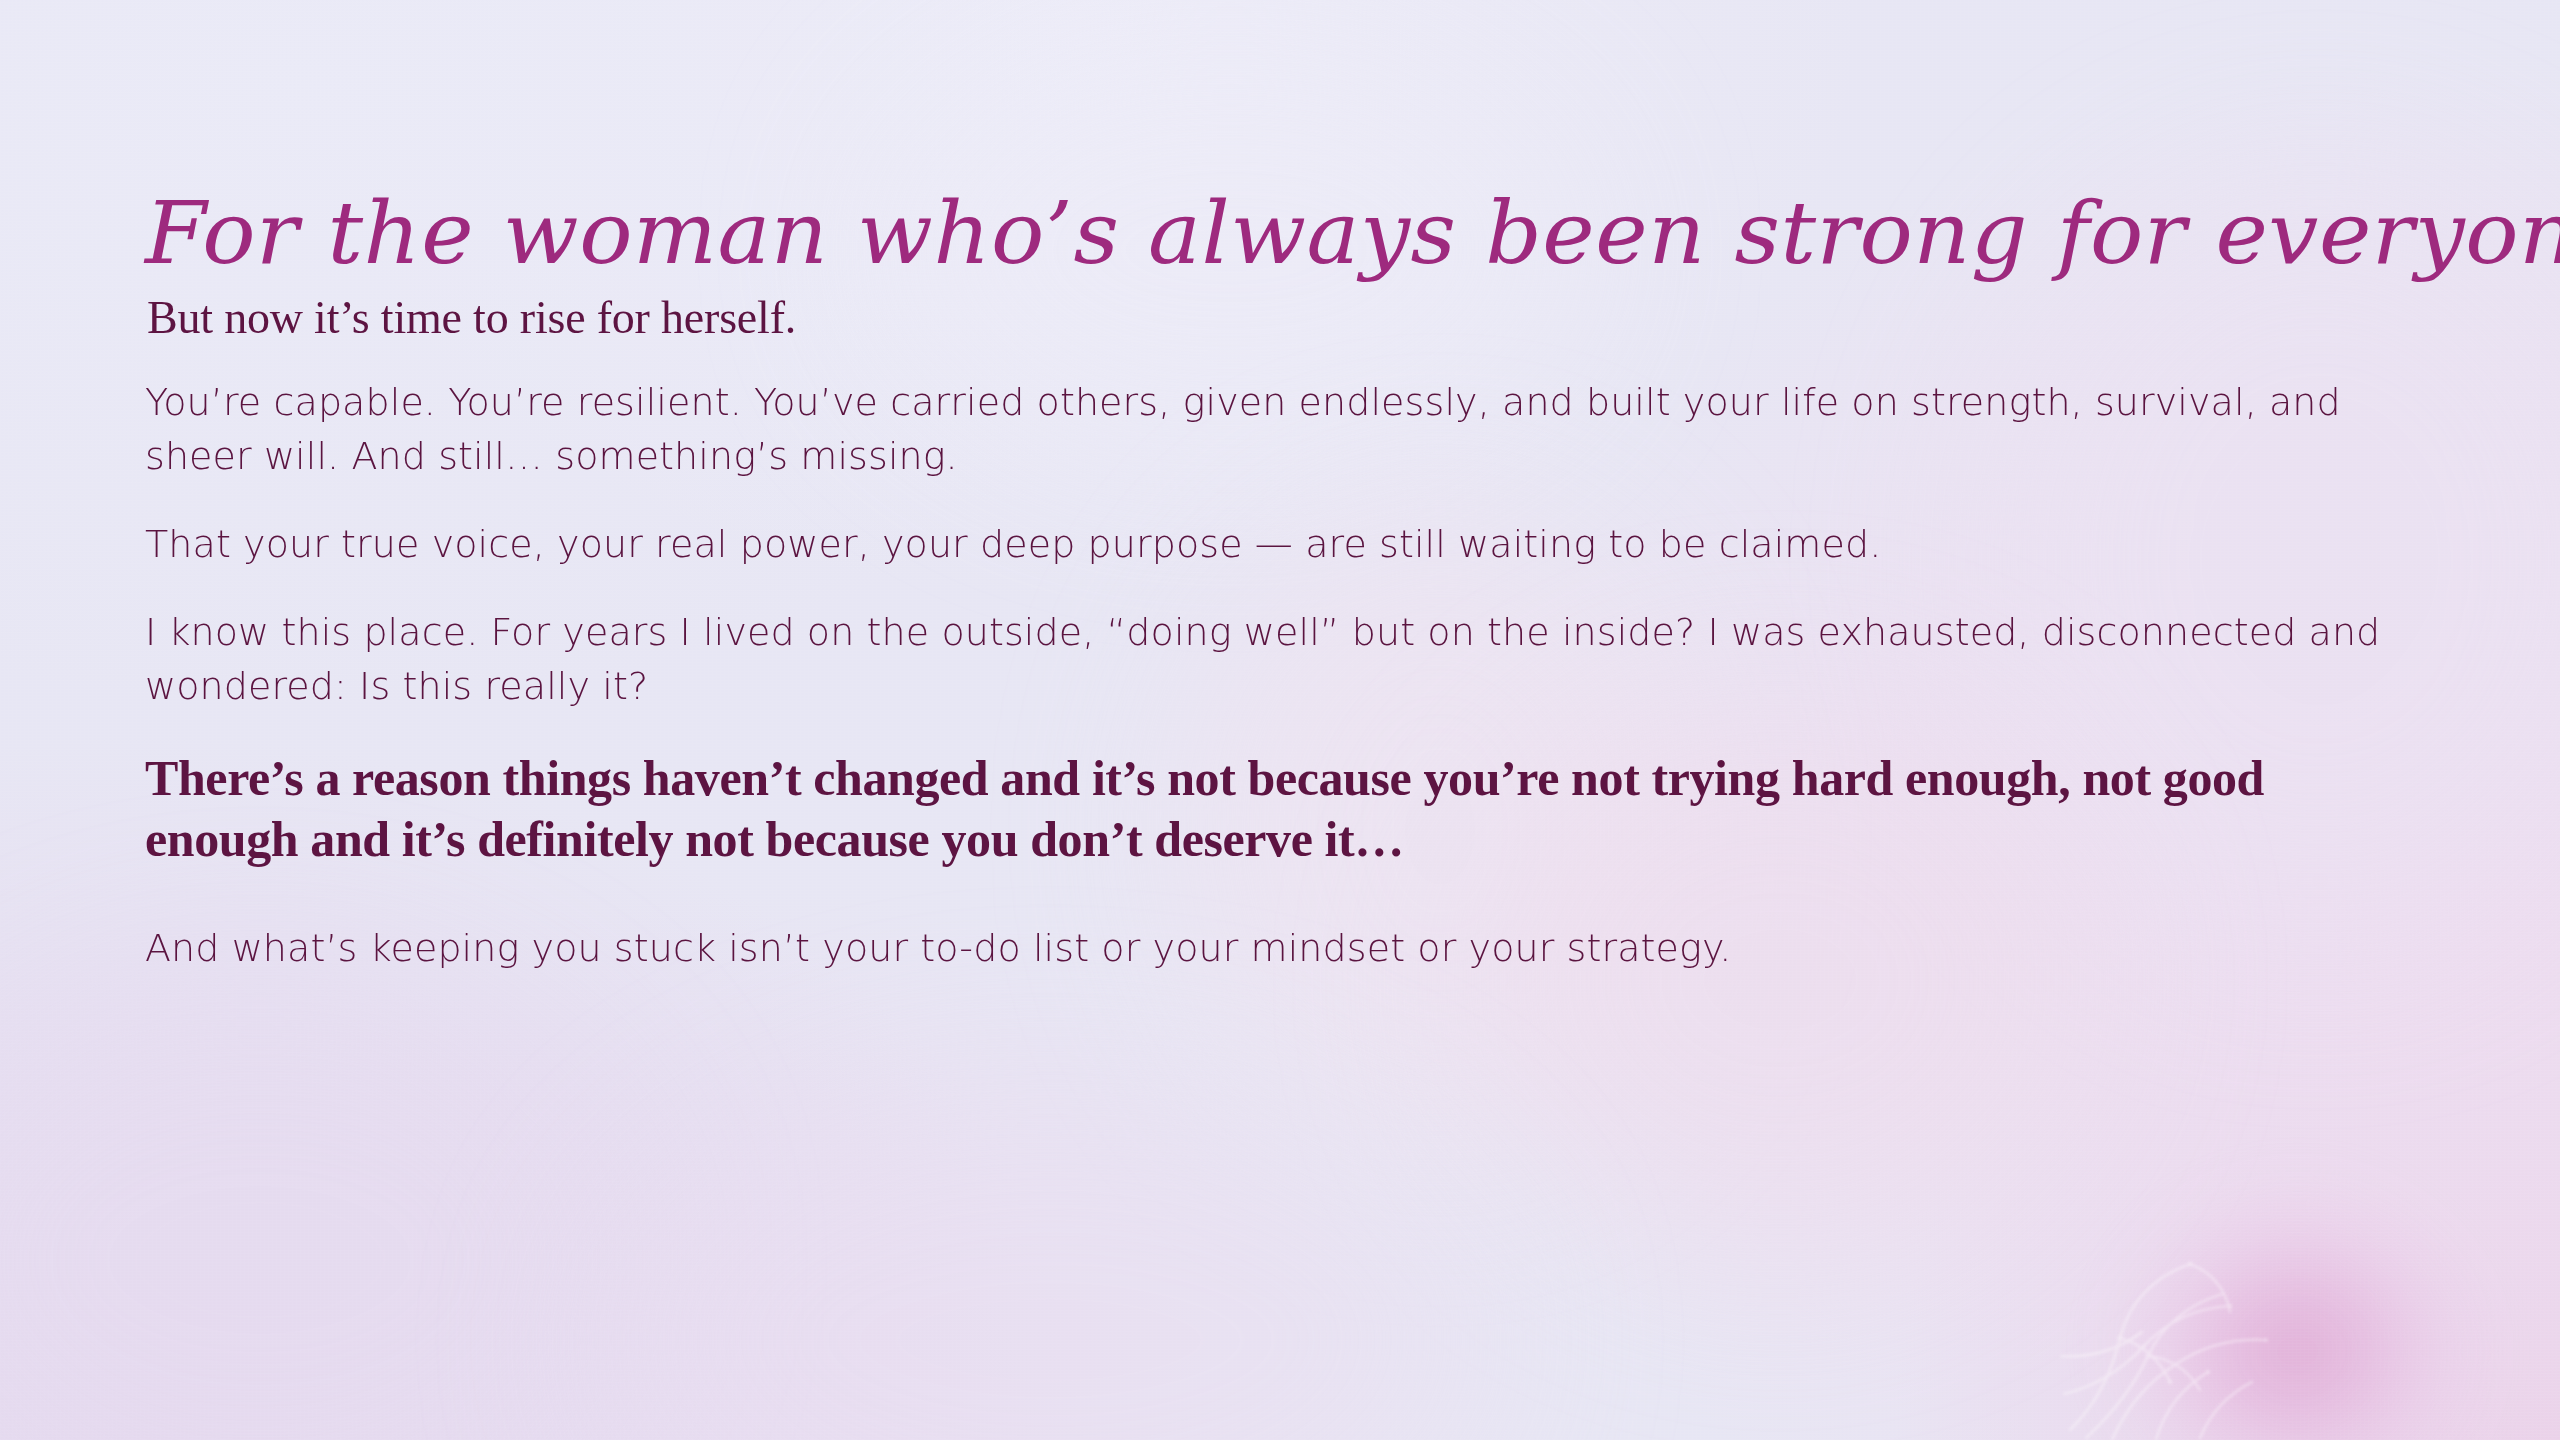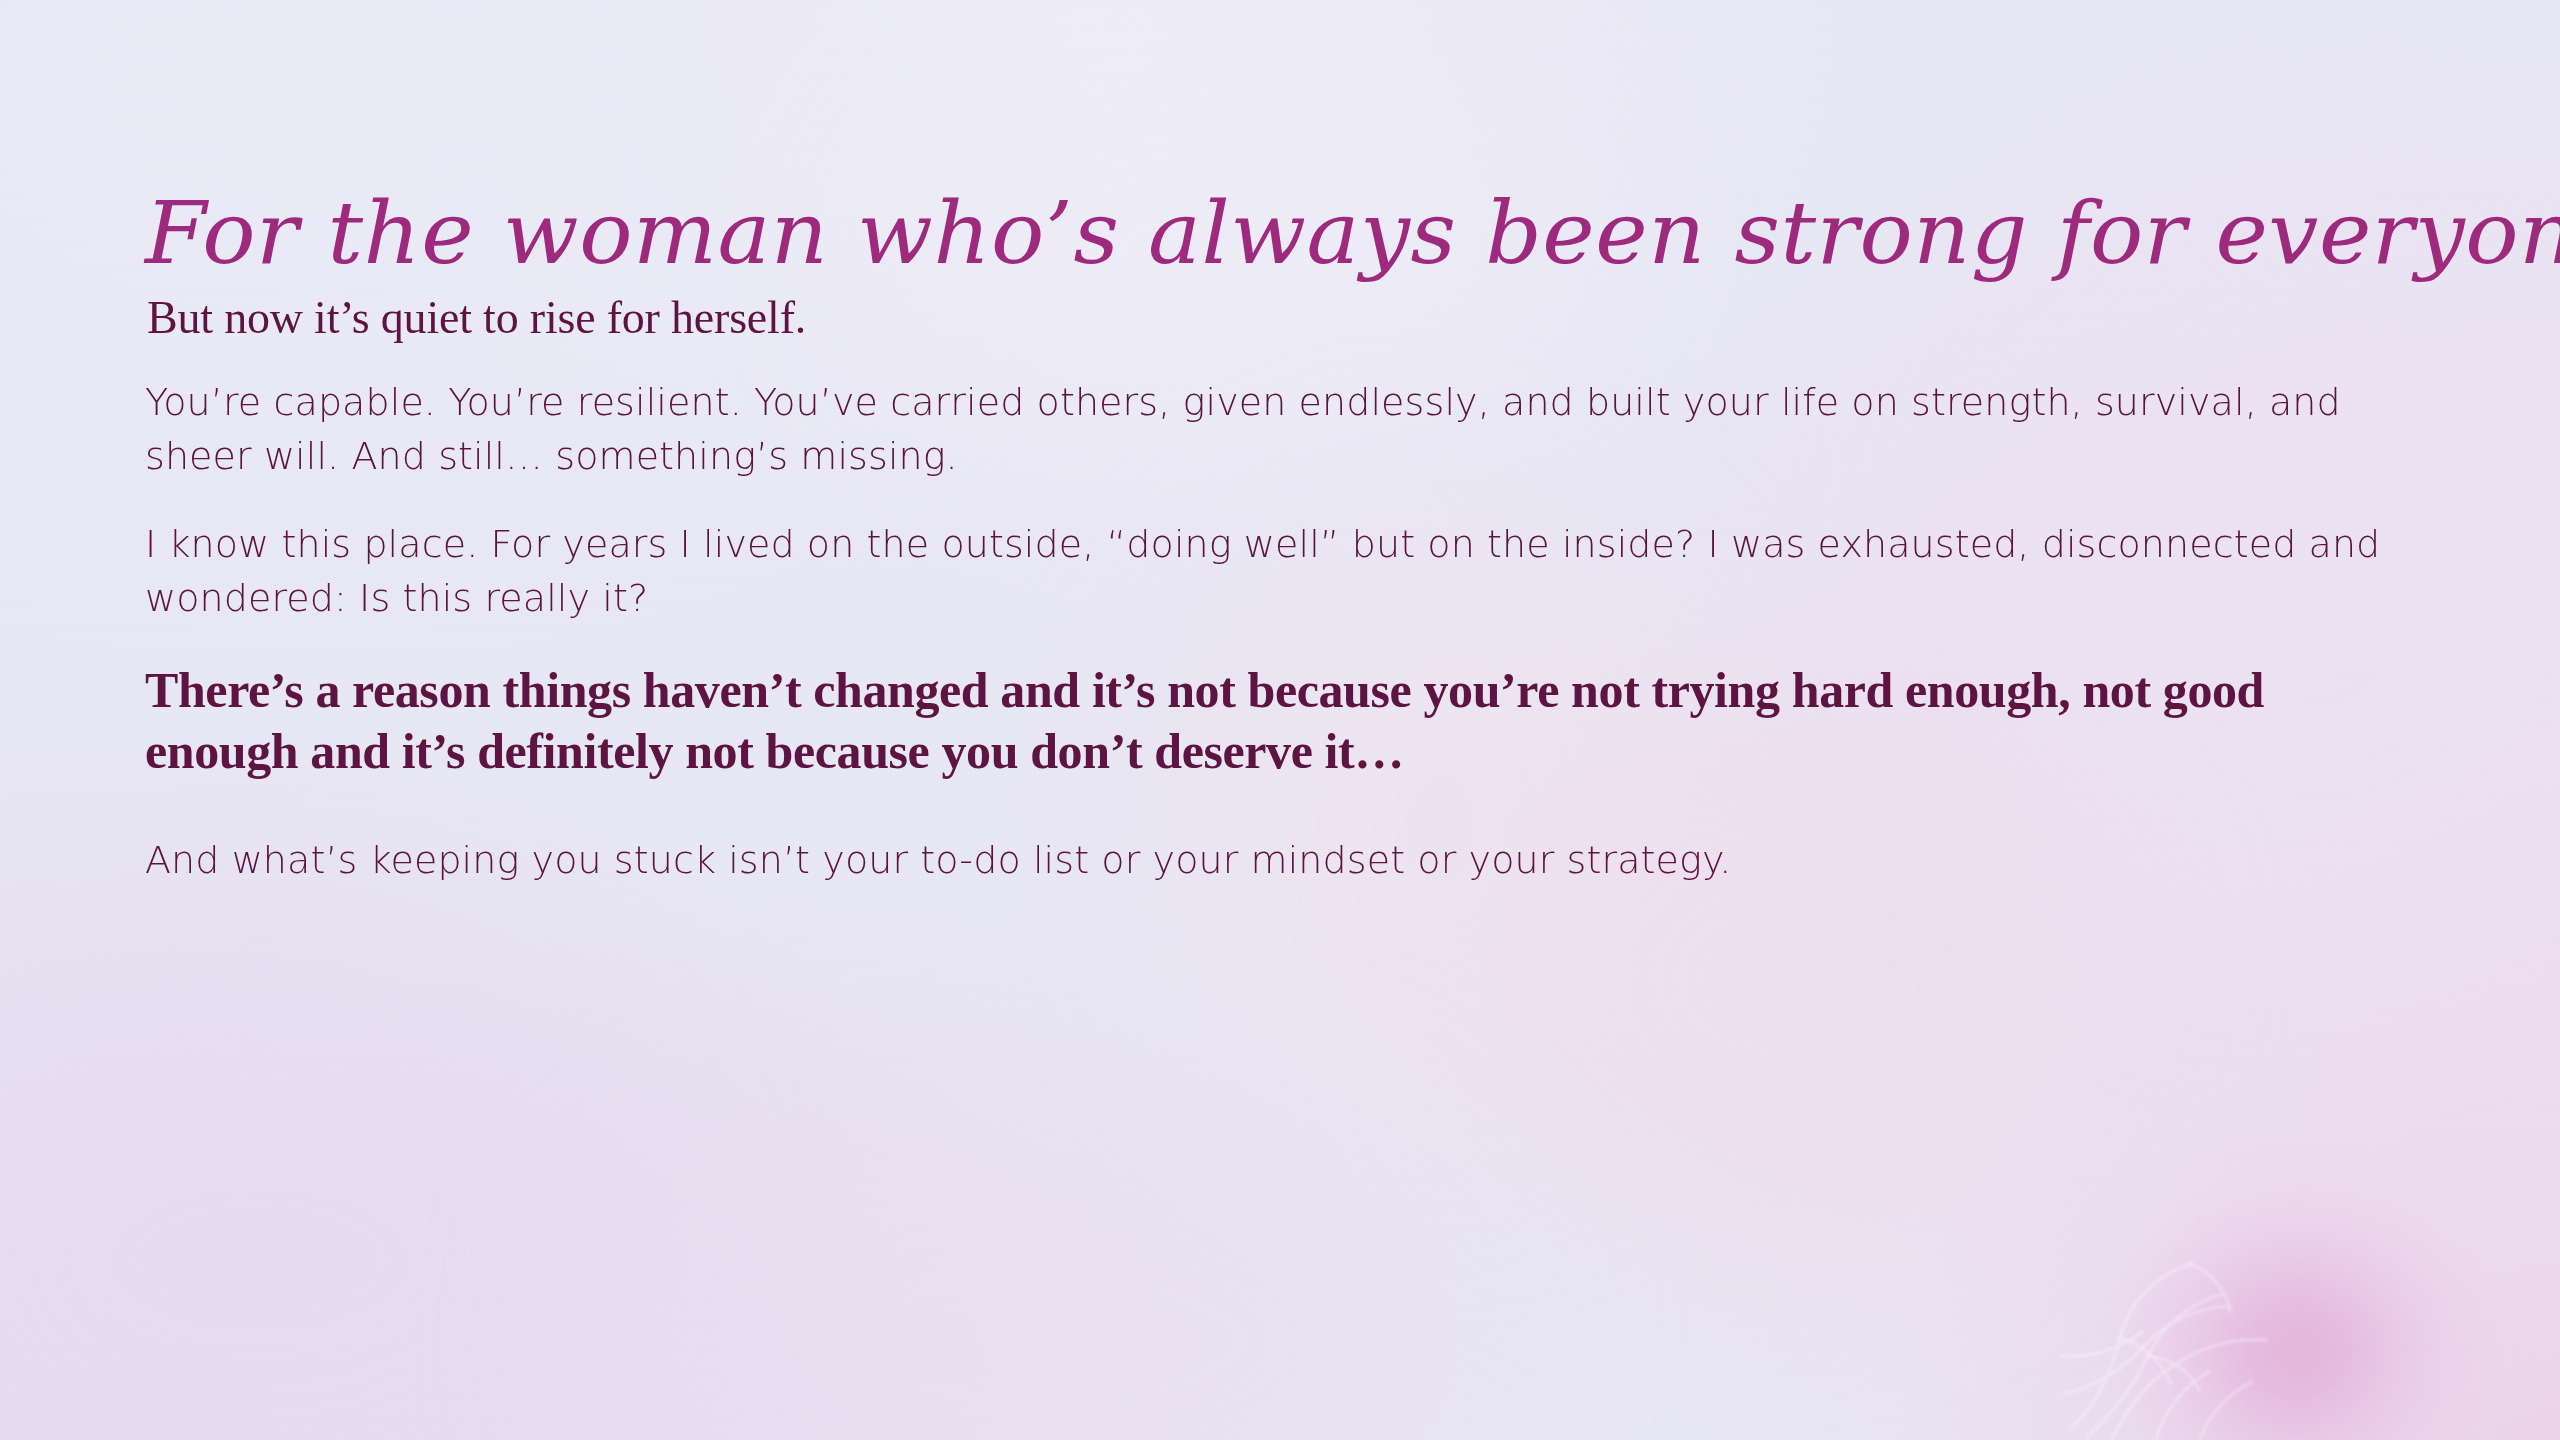--- a/index.html
+++ b/index.html
@@ -201,27 +201,28 @@
       <circle cx="84" cy="166" r="2.0"></circle>
     </g>
   </svg>
 
   <div class="bg-grain"></div>
 
   <div class="content">
 
     <h1 class="headline">For the woman who’s always been strong for everyone else…</h1>
 
-    <h2 class="subhead">But now it’s quiet to rise for herself.</h2>
+    <h2 class="subhead">But now it’s time to rise for herself.</h2>
 
     <div class="body-block">
 
       <p class="body">You’re capable. You’re resilient. You’ve carried others, given endlessly, and built your life on strength, survival, and sheer will. And still… something’s missing.</p>
 
 
+      <p class="body">That your true voice, your real power, your deep purpose — are still waiting to be claimed.</p>
 
       <p class="body">I know this place. For years I lived on the outside, “doing well” but on the inside? I was exhausted, disconnected and wondered: Is this really it?</p>
 
 
       <p class="emphasis">There’s a reason things haven’t changed and it’s not because you’re not trying hard enough, not good enough and it’s definitely not because you don’t deserve it…</p>
 
       <p class="body">And what’s keeping you stuck isn’t your to-do list or your mindset or your strategy.</p>
 
     </div>
   </div>

